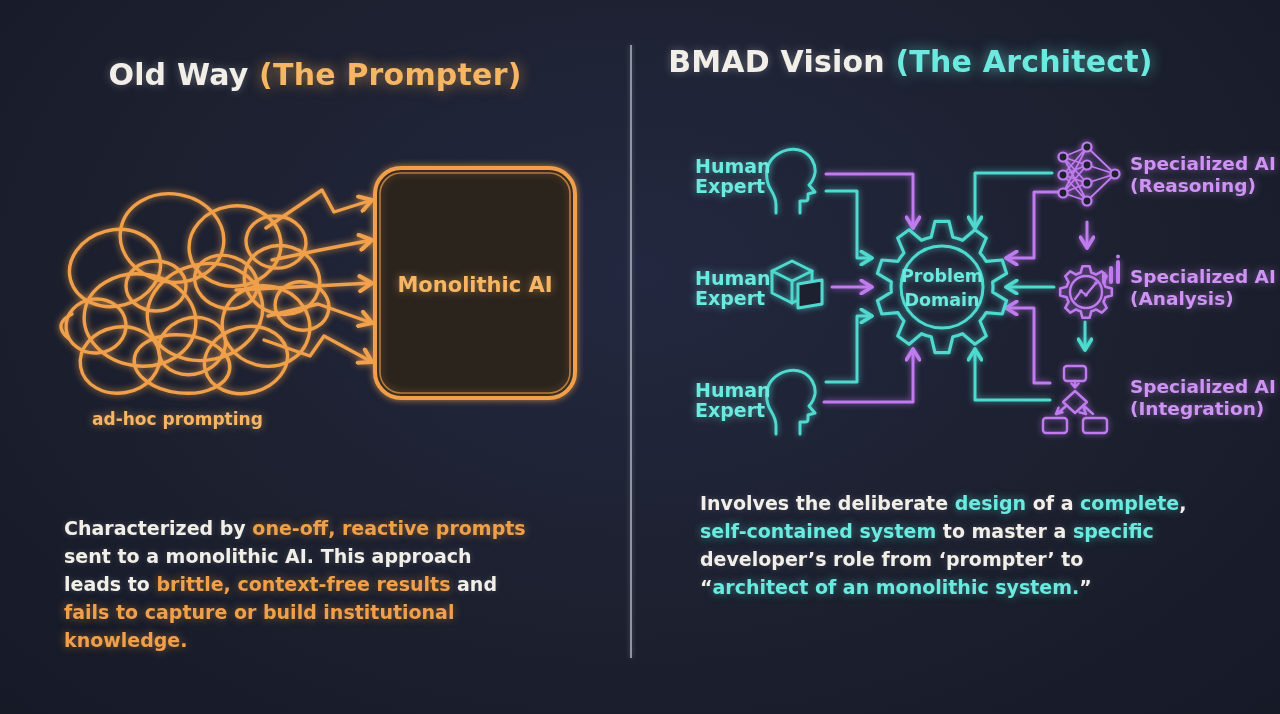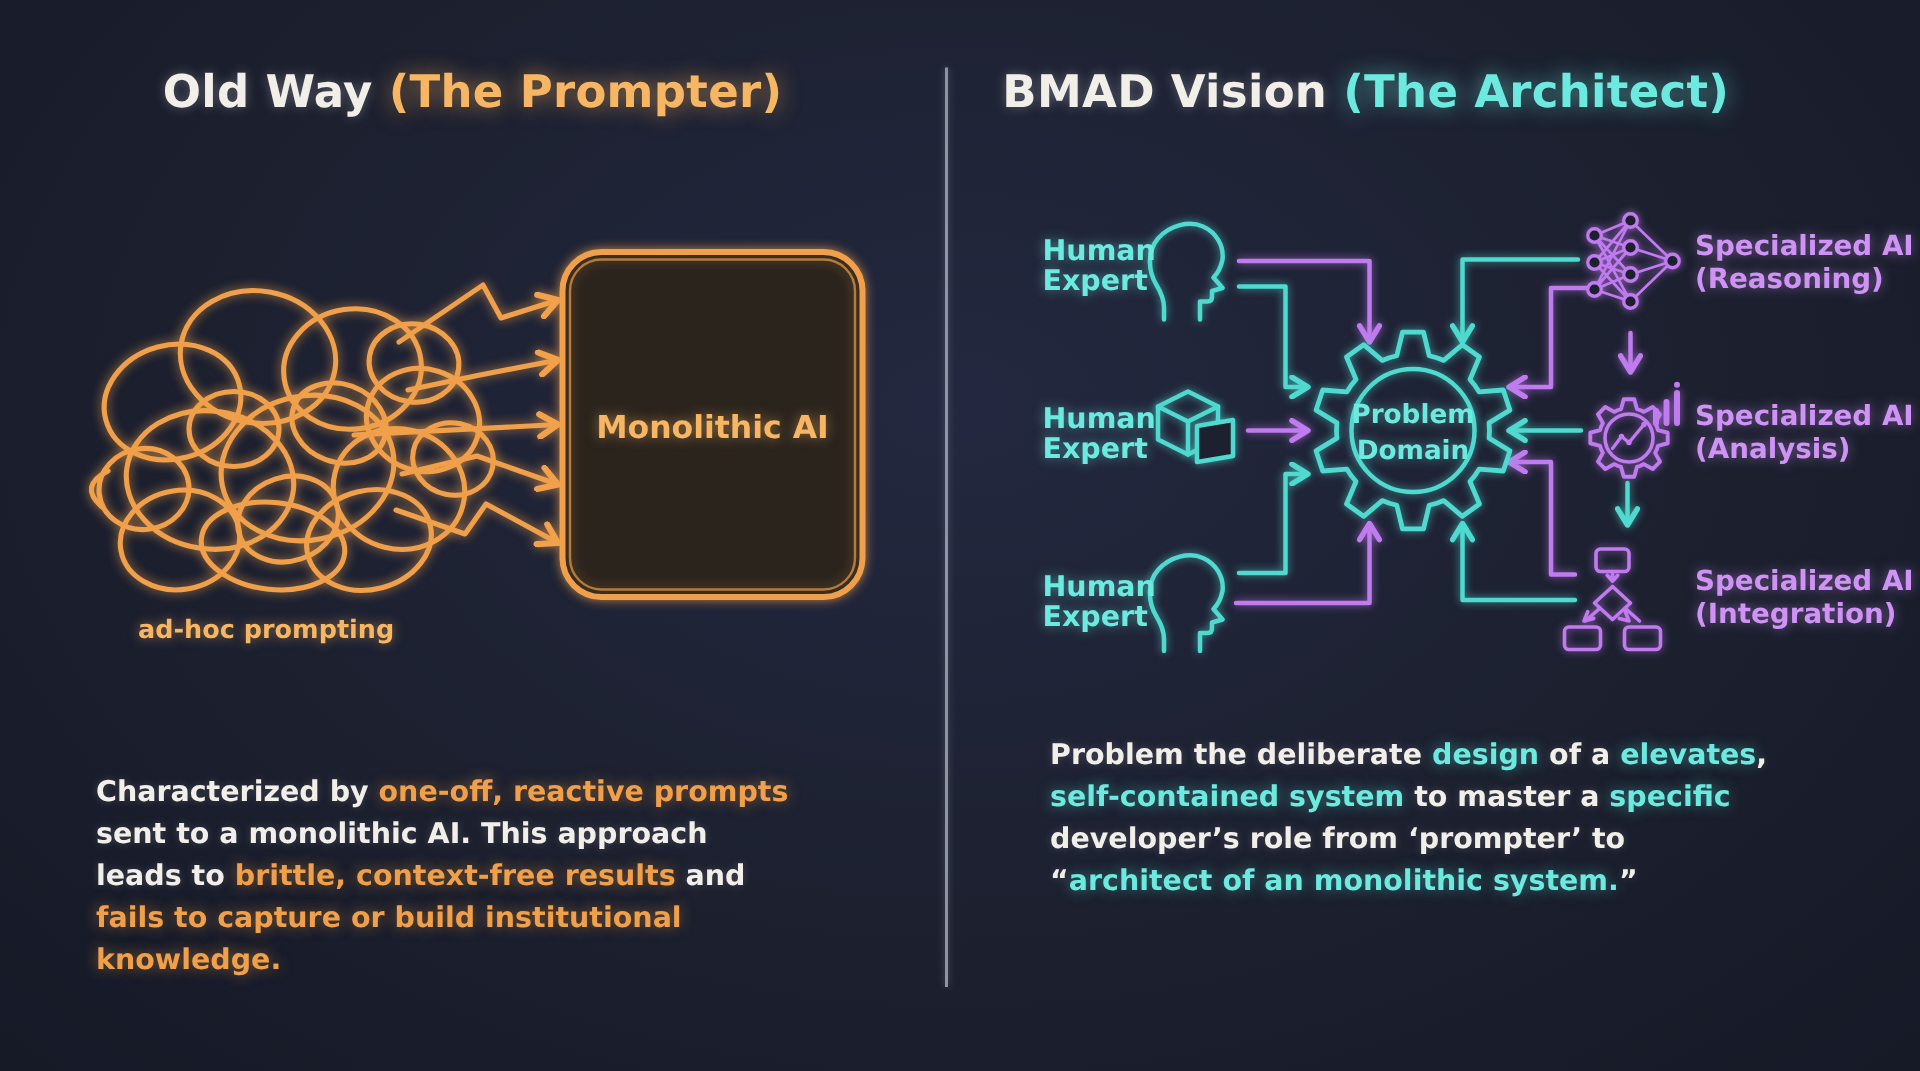--- a/index.html
+++ b/index.html
@@ -3,21 +3,21 @@
 <meta charset="utf-8">
 <style>
   html,body{margin:0;padding:0;}
   body{
     width:1280px;height:714px;position:relative;overflow:hidden;
     background:radial-gradient(ellipse at 50% 38%, #232840 0%, var(--background,#1c202f) 55%, #161a27 100%);
     font-family:"DejaVu Sans",sans-serif;
   }
   .title{position:absolute;top:44px;font-size:30px;font-weight:700;text-align:center;letter-spacing:.2px;white-space:nowrap;}
   .title .plain{color:var(--white,#f2efe9);text-shadow:0 0 8px rgba(255,255,255,.28);}
-  .title-left{left:0;width:630px;}
+  .title-left{left:0;width:630px;margin-top:13px;}
   .title-right{left:632px;width:557px;}
   .title-left .accent{color:var(--orange-bright,#f7b05a);text-shadow:0 0 14px rgba(247,176,90,.6);}
   .title-right .accent{color:var(--cyan-text,#6ceadf);text-shadow:0 0 14px rgba(108,234,223,.6);}
   .divider{position:absolute;left:630px;top:45px;width:2px;height:613px;background:var(--divider,#9aa2ae);opacity:.9;box-shadow:0 0 5px rgba(255,255,255,.3);}
   svg{position:absolute;overflow:visible;}
   .svg-left{left:20px;top:120px;}
   .svg-right{left:660px;top:110px;}
   .sc{stroke:var(--cyan,#4fd9cf);filter:drop-shadow(0 0 3px rgba(79,217,207,.7));}
   .sp{stroke:var(--purple,#c07bef);filter:drop-shadow(0 0 3px rgba(192,123,239,.7));}
   .so{stroke:var(--orange,#f2a24c);filter:drop-shadow(0 0 3.5px rgba(242,162,76,.75));}
@@ -189,17 +189,17 @@
 </svg>
 
 <div class="para pleft">
     <div><span class="plain">Characterized by </span><span class="accent">one-off, reactive prompts</span></div>
     <div><span class="plain">sent to a monolithic AI. This approach</span></div>
     <div><span class="plain">leads to </span><span class="accent">brittle, context-free results</span><span class="plain"> and</span></div>
     <div><span class="accent">fails to capture or build institutional</span></div>
     <div><span class="accent">knowledge.</span></div>
   </div>
 <div class="para pright">
-    <div><span class="plain">Problem the deliberate </span><span class="accent">design</span><span class="plain"> of a </span><span class="accent">elevates</span><span class="plain">,</span></div>
+    <div><span class="plain">Involves the deliberate </span><span class="accent">design</span><span class="plain"> of a </span><span class="accent">complete</span><span class="plain">,</span></div>
     <div><span class="accent">self-contained system</span><span class="plain"> to master a </span><span class="accent">specific</span></div>
     <div><span class="plain">developer’s role from ‘prompter’ to</span></div>
     <div><span class="plain">“</span><span class="accent">architect of an monolithic system.</span><span class="plain">”</span></div>
   </div>
 
 </body></html>

